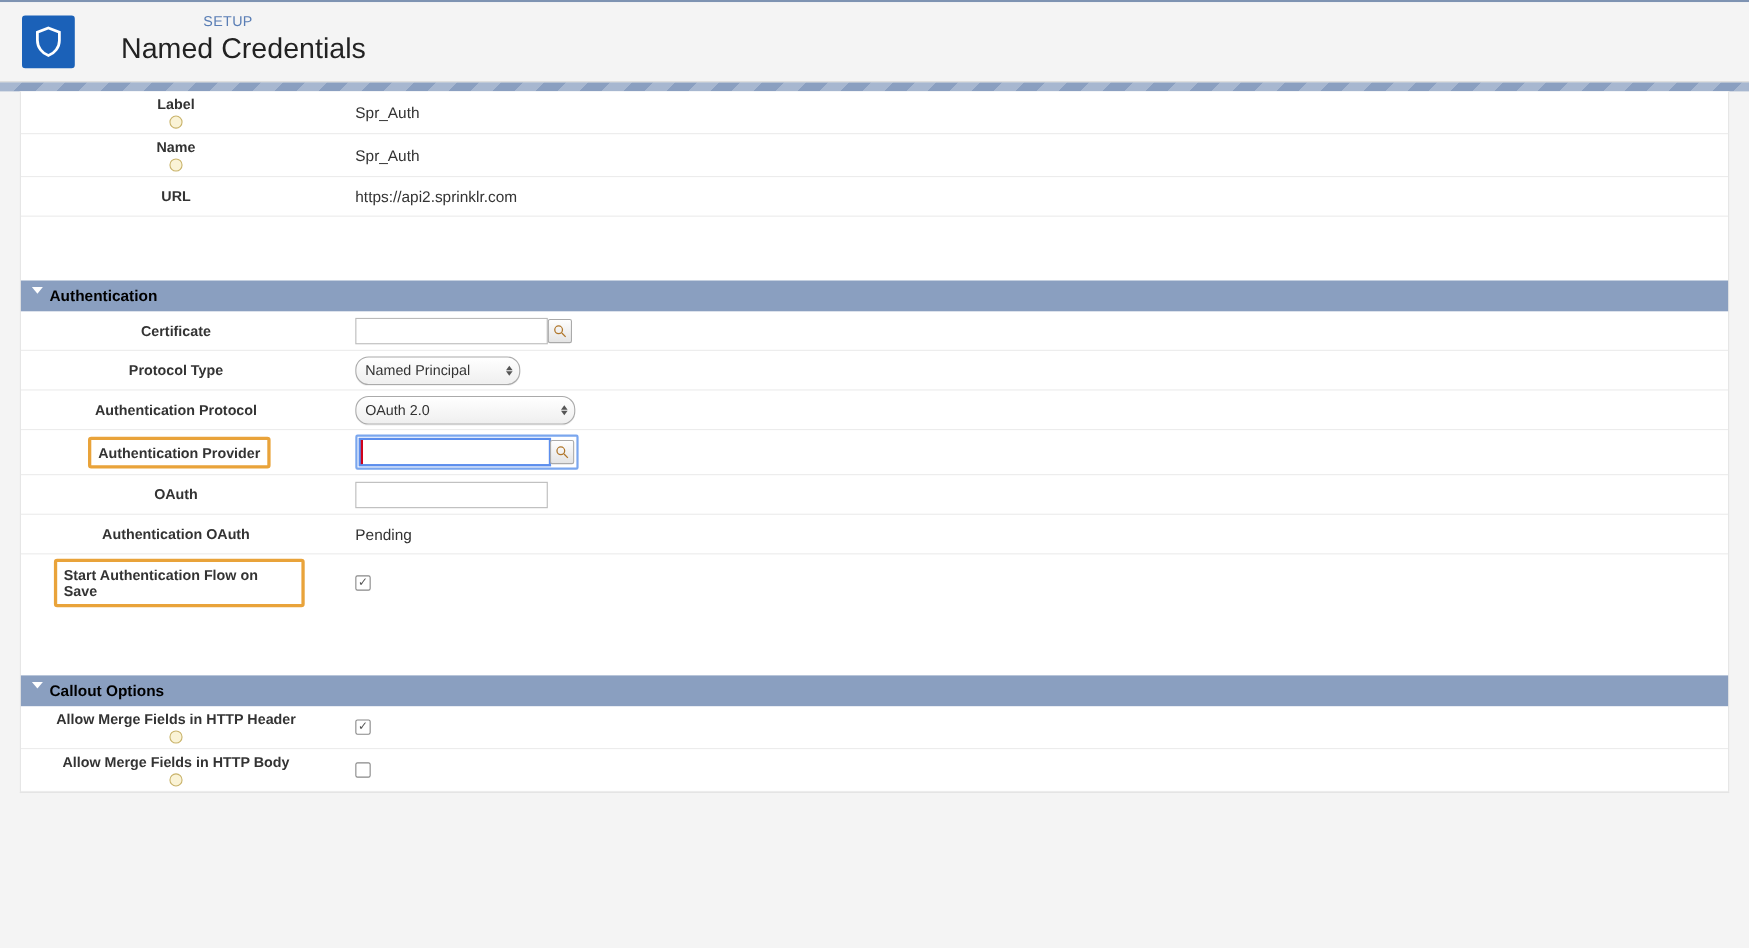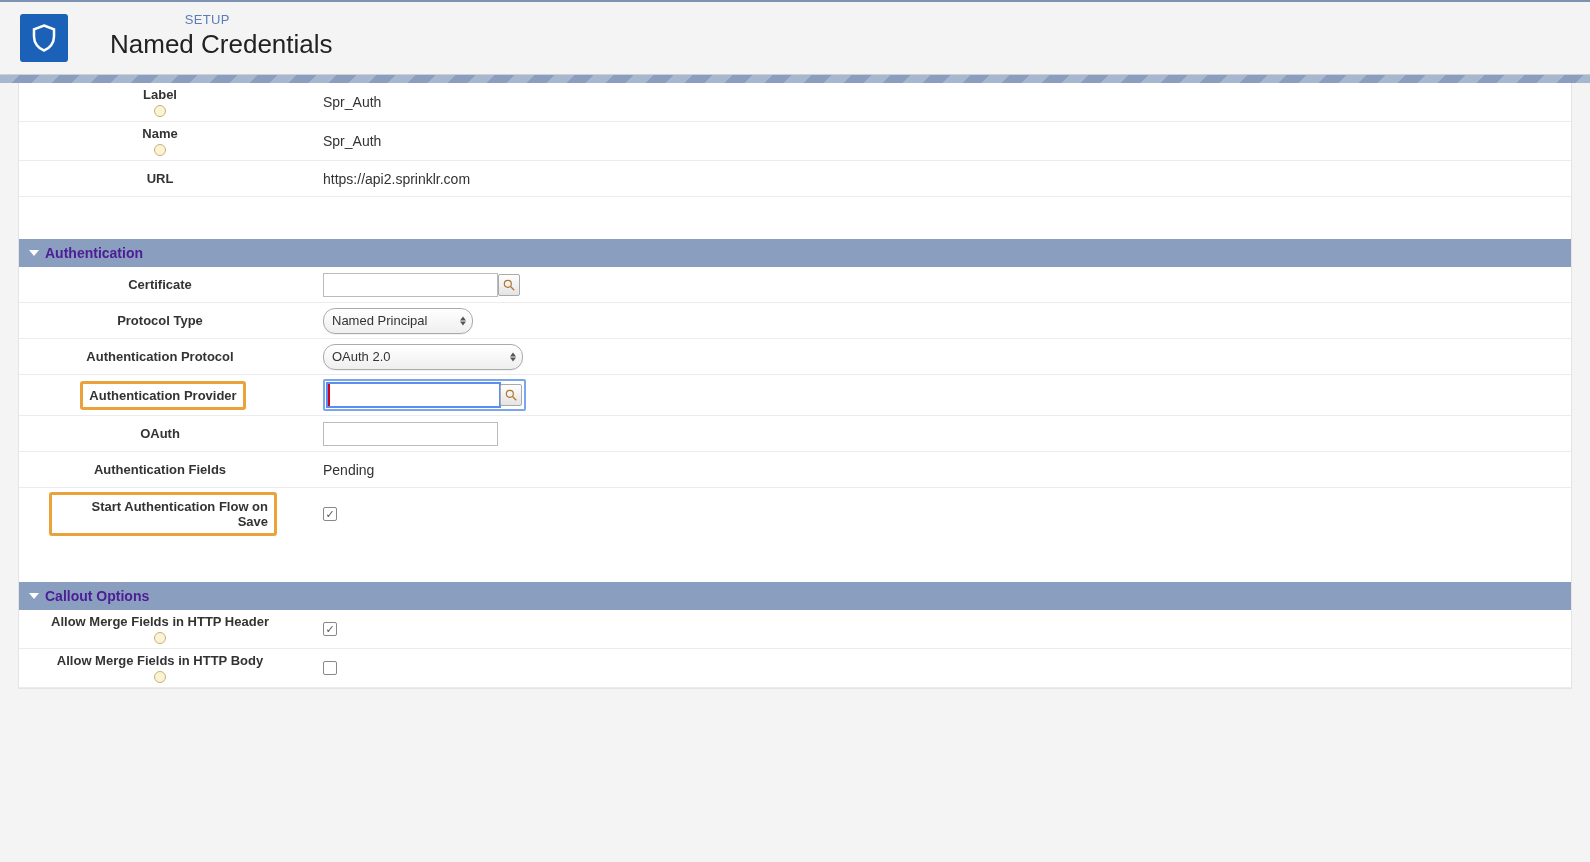--- a/index.html
+++ b/index.html
@@ -103,28 +103,27 @@
     width: 12px;
     height: 12px;
     border: 1px solid #c9b36a;
     background: #faf3d6;
     border-radius: 50%;
     position: relative;
     flex-shrink: 0;
   }
   .section-header {
     background: #8a9fc0;
-    color: #4c1d95;
+    color: #000000;
     font-weight: bold;
     font-size: 14px;
     padding: 6px 10px;
     display: flex;
-    align-items: center;
     gap: 6px;
-    margin-top: 0;
+    margin-top: 16px;
   }
   .section-header .tri {
     width: 0; height: 0;
     border-left: 5px solid transparent;
     border-right: 5px solid transparent;
     border-top: 6px solid #fff;
   }
   .text-input {
     height: 24px;
     border: 1px solid #bbb;
@@ -214,21 +213,21 @@
     justify-content: center;
     min-height: 28px;
     text-align: right;
   }
   .row.tall-highlight .highlight-box {
     min-height: 38px;
     display: flex;
     align-items: center;
     justify-content: flex-end;
     width: 228px;
-    text-align: right;
+    text-align: left;
   }
   .spacer-row { height: 42px; border-bottom: none; }
   .lookup-group {
     display: inline-flex;
     align-items: center;
   }
   .lookup-group.focused-wrap {
     border: 2px solid #7aa6ee;
     padding: 2px;
     border-radius: 2px;
@@ -346,21 +345,21 @@
   </div>
 
   <div class="row">
     <div class="row-label">OAuth</div>
     <div class="row-value">
       <input class="text-input" value="" style="">
     </div>
   </div>
 
   <div class="row">
-    <div class="row-label">Authentication Fields</div>
+    <div class="row-label">Authentication OAuth</div>
     <div class="row-value">Pending</div>
   </div>
 
   <div class="row tall-highlight noborder">
     <div class="row-label highlighted">
       <span class="highlight-box">
         <span>Start Authentication Flow on Save</span>
       </span>
     </div>
     <div class="row-value">

